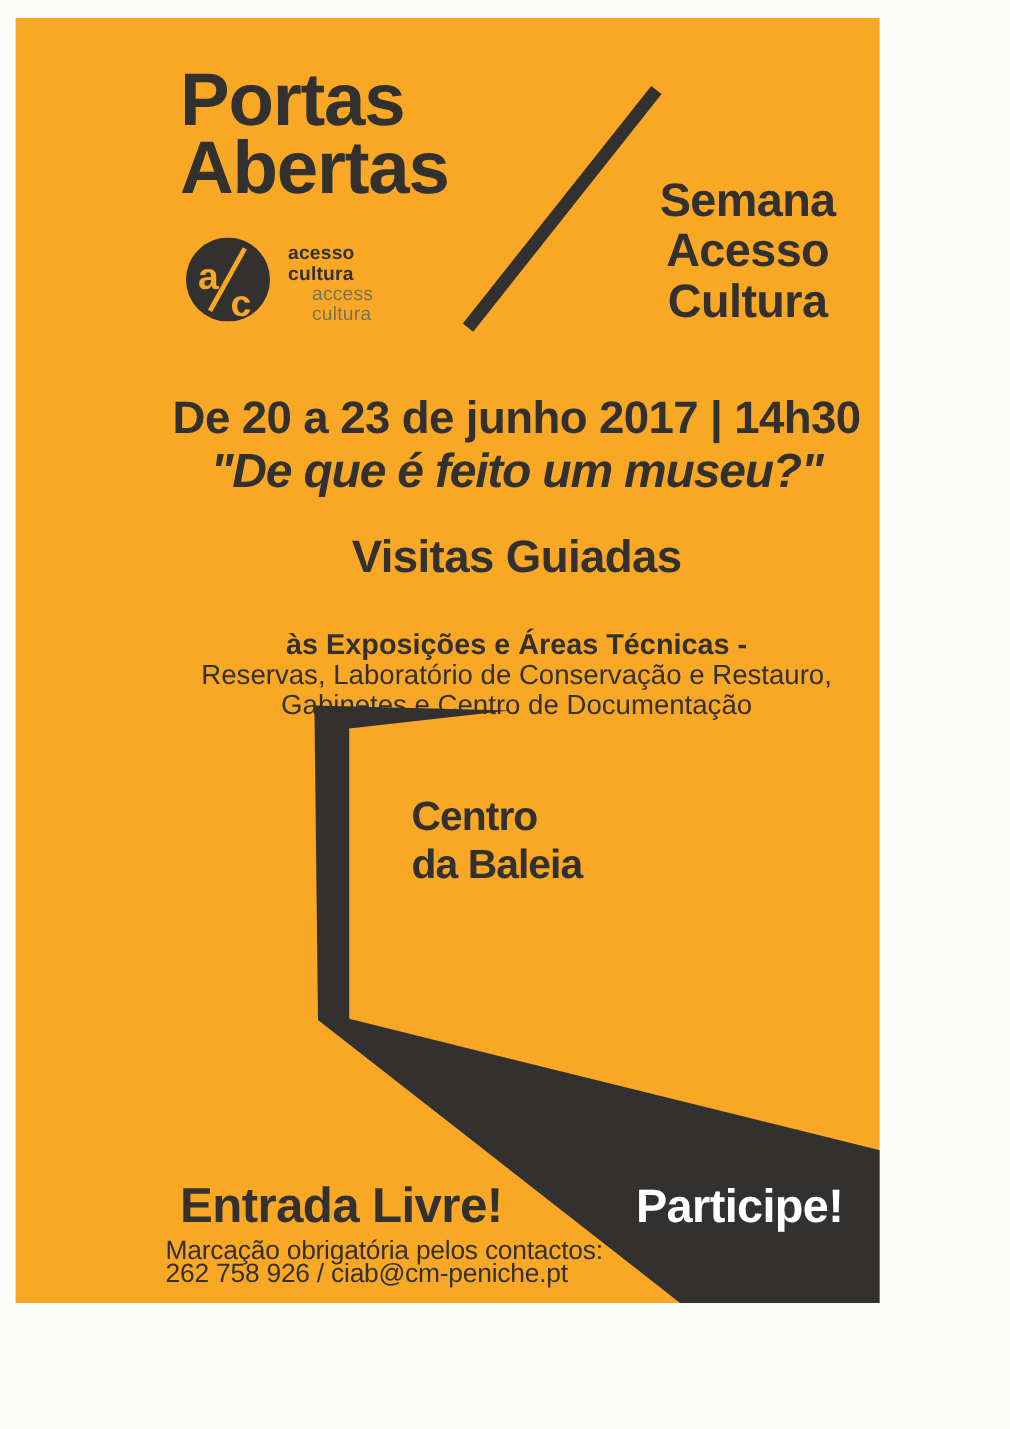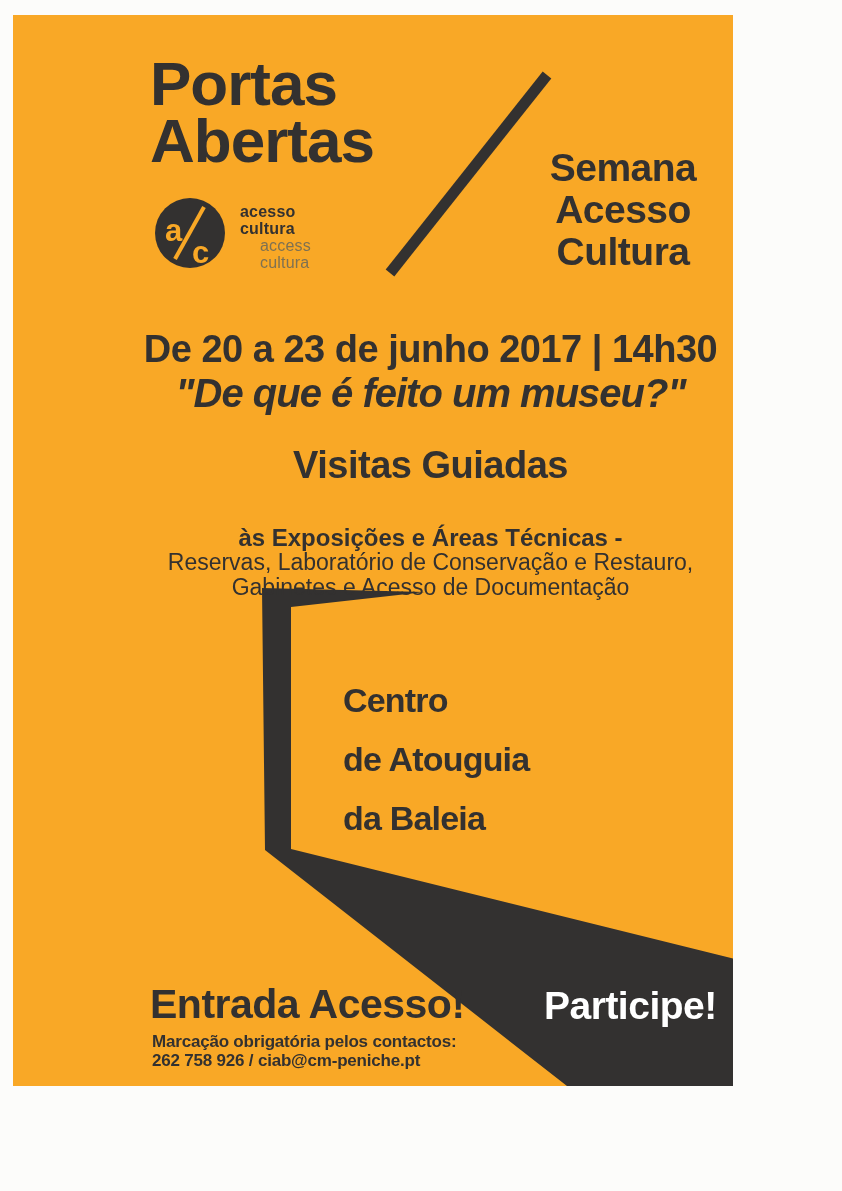--- a/index.html
+++ b/index.html
@@ -25,26 +25,26 @@
 
   .center-col { left:20px; width:795px; text-align:center; }
   .date-line { top:313px; font-size:38px; font-weight:700; letter-spacing:-0.5px; }
   .quote { top:356px; font-size:40px; font-weight:700; font-style:italic; letter-spacing:-1px; }
   .visitas-heading { top:429px; font-size:38px; font-weight:700; letter-spacing:-0.5px; }
   .visitas-sub { top:474px; font-size:23px; line-height:25px; font-weight:400;margin-top:36px; }
   .visitas-sub span { display:block; }
   .visitas-sub .bold { font-weight:700; font-size:24px; }
 
   .venue { left:330px; top:646px; font-size:34px; font-weight:700; line-height:40px; letter-spacing:-0.8px; }
-  .venue span { display:block;margin-top:19px; }
+  .venue span { display:block; }
 
   .entrada { left:137px; top:966px; font-size:41px; font-weight:700; letter-spacing:-0.5px; }
-  .contact { left:139px; top:1017px; font-size:17px; font-weight:700; line-height:19px; letter-spacing:-0.2px; }
+  .contact { left:125px; top:1017px; font-size:22px; font-weight:400; line-height:19px; letter-spacing:-0.2px; }
   .contact span { display:block; }
-  .participe { left:531px; top:969px; font-size:39px; font-weight:700; color:#ffffff; letter-spacing:-0.5px; }
+  .participe { left:517px; top:969px; font-size:39px; font-weight:700; color:#ffffff; letter-spacing:-0.5px; }
 
   .logo-strip { position:absolute; left:0; top:1086px; width:842px; height:105px; background:#fcfcfa; color:#4a4a4a; }
 </style>
 </head>
 <body>
 
 <div class="page">
   <div class="poster-frame">
 
     <svg class="shapes" viewBox="0 0 815 1071">
@@ -79,30 +79,29 @@
 
     <div class="abs center-col date-line">De 20 a 23 de junho 2017 | 14h30</div>
 
     <div class="abs center-col quote">"De que é feito um museu?"</div>
 
     <div class="abs center-col visitas-heading">Visitas Guiadas</div>
 
     <div class="abs center-col visitas-sub">
       <span class="bold">às Exposições e Áreas Técnicas -</span>
       <span>Reservas, Laboratório de Conservação e Restauro,</span>
-      <span>Gabinetes e Acesso de Documentação</span>
+      <span>Gabinetes e Centro de Documentação</span>
     </div>
 
     <div class="abs venue">
       <span>Centro</span>
-      <span>de Atouguia</span>
       <span>da Baleia</span>
     </div>
 
-    <div class="abs entrada">Entrada Acesso!</div>
+    <div class="abs entrada">Entrada Livre!</div>
 
     <div class="abs contact">
       <span>Marcação obrigatória pelos contactos:</span>
       <span>262 758 926 / ciab@cm-peniche.pt</span>
     </div>
 
     <div class="abs participe">Participe!</div>
   </div>
 
   <div class="logo-strip">

